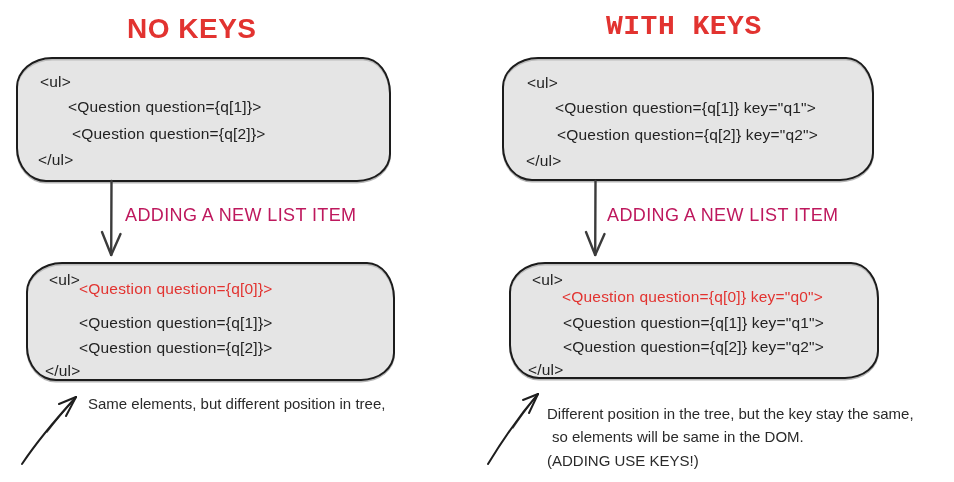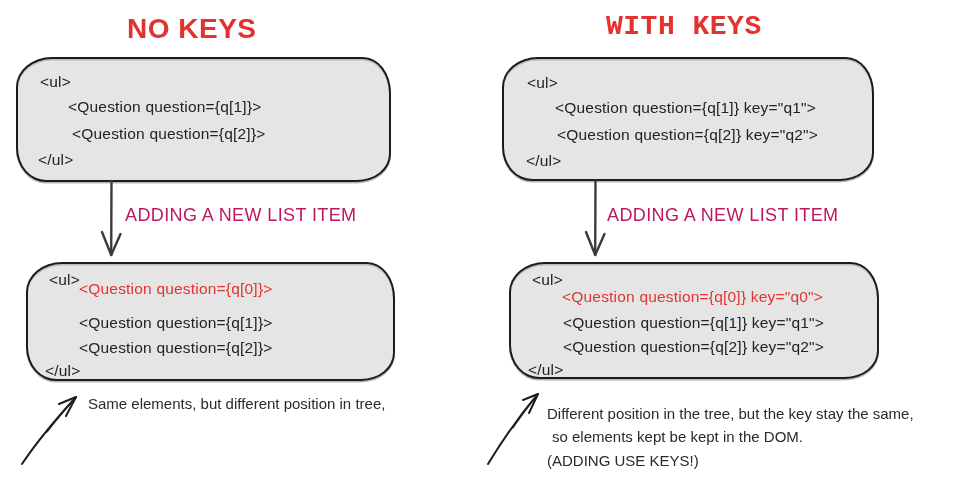--- a/index.html
+++ b/index.html
@@ -124,17 +124,17 @@
 
   <svg style="left:482px;top:389px;" width="64" height="78" viewBox="0 0 64 78">
     <path class="stroke-dark" d="M6,75 C20,52 38,26 56,5"></path>
     <path class="stroke-thin" d="M53,9 C44,20 37,30 31,39"></path>
     <path class="stroke-dark" d="M56,5 L41,11"></path>
     <path class="stroke-dark" d="M56,5 L47,24"></path>
   </svg>
 
   <div class="note" style="left:547px;top:402px;">
     <div>Different position in the tree, but the key stay the same,</div>
-    <div class="indent">so elements kept be kept in the DOM.</div>
+    <div class="indent">so elements will be same in the DOM.</div>
     <div>(ADDING USE KEYS!)</div>
   </div>
 
 </div>
 
 </body></html>

